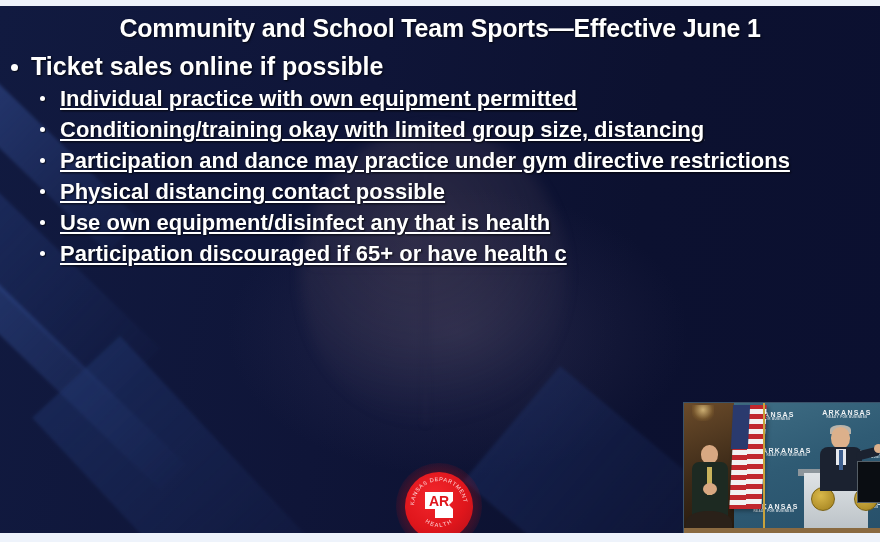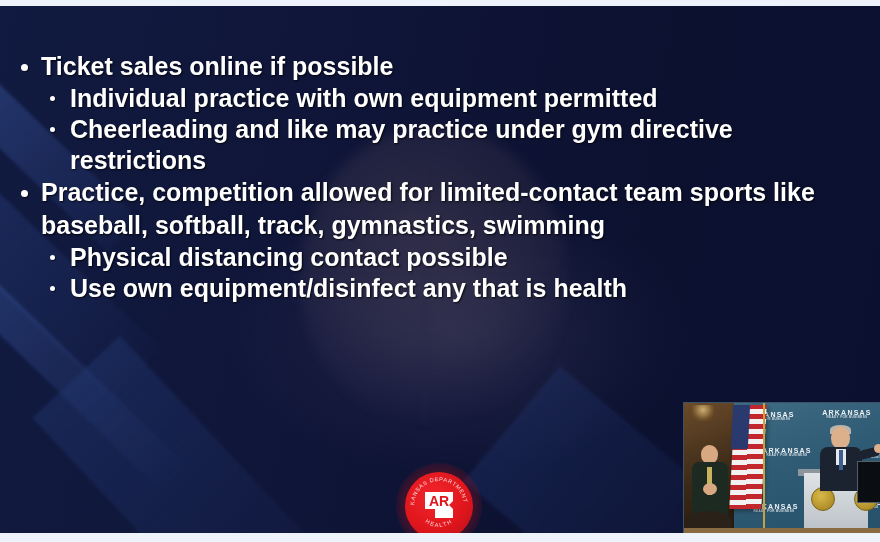--- a/index.html
+++ b/index.html
@@ -118,40 +118,41 @@
     color: #ffffff;
     font-size: 25px;
     font-weight: bold;
     letter-spacing: -0.2px;
     text-shadow: 1px 1px 2px rgba(0,0,0,0.75);
     white-space: nowrap;
   }
 
   .body-list {
     position: absolute;
-    left: 16px; top: 44px;
+    left: 6px; top: 44px;
     width: 808px;
   }
 
   .item {
     position: relative;
     color: #ffffff;
     font-weight: bold;
     text-shadow: 1px 1px 2px rgba(0,0,0,0.8);
   }
   .item.lvl1 {
     font-size: 25px;
     line-height: 33px;
     padding-left: 25px;
     margin-bottom: 0px;
   }
   .item.lvl2 {
-    font-size: 25px;
+    font-size: 22px;
     line-height: 31px;
     padding-left: 54px;
+    text-decoration: underline;
   }
   .bullet {
     position: absolute;
     border-radius: 50%;
     background: #ffffff;
     box-shadow: 1px 1px 1px rgba(0,0,0,0.6);
   }
   .lvl1 > .bullet {
     left: 5px; top: 14px;
     width: 7px; height: 7px;
@@ -413,55 +414,60 @@
     <div class="bball"></div>
     <div class="bball-seam"></div>
     <div class="bball-seam2"></div>
 
     <div class="streak streak-a"></div>
     <div class="streak streak-b"></div>
     <div class="streak streak-c"></div>
     <div class="streak streak-d"></div>
     <div class="streak streak-e"></div>
 
+    <div class="title">Community and School Team Sports—Effective June 1</div>
 
     <div class="body-list">
 
       <div class="item lvl1">
         <span class="bullet"></span>
         <span class="txt">Ticket sales online if possible</span>
       </div>
 
 
       <div class="item lvl2">
         <span class="bullet"></span>
         <span class="txt">Individual practice with own equipment permitted</span>
       </div>
 
-
       <div class="item lvl2">
         <span class="bullet"></span>
-        <span class="txt">Cheerleading and like may practice under gym directive restrictions</span>
-      </div>
-
-      <div class="item lvl1">
-        <span class="bullet"></span>
-        <span class="txt">Practice, competition allowed for limited-contact team sports like baseball, softball, track, gymnastics, swimming</span>
+        <span class="txt">Conditioning/training okay with limited group size, distancing</span>
       </div>
 
       <div class="item lvl2">
         <span class="bullet"></span>
+        <span class="txt">Participation and dance may practice under gym directive restrictions</span>
+      </div>
+
+
+      <div class="item lvl2">
+        <span class="bullet"></span>
         <span class="txt">Physical distancing contact possible</span>
       </div>
 
       <div class="item lvl2">
         <span class="bullet"></span>
         <span class="txt">Use own equipment/disinfect any that is health</span>
       </div>
 
+      <div class="item lvl2">
+        <span class="bullet"></span>
+        <span class="txt">Participation discouraged if 65+ or have health c</span>
+      </div>
 
     </div>
 
     <div class="seal">
       <div class="seal-glow"></div>
       <div class="seal-disc"></div>
       <div class="seal-ring-text">
         <svg width="68" height="68" viewBox="0 0 68 68" aria-hidden="true">
           <defs>
             <path id="arcTop" d="M 9,34 A 25,25 0 0 1 59,34"></path>

